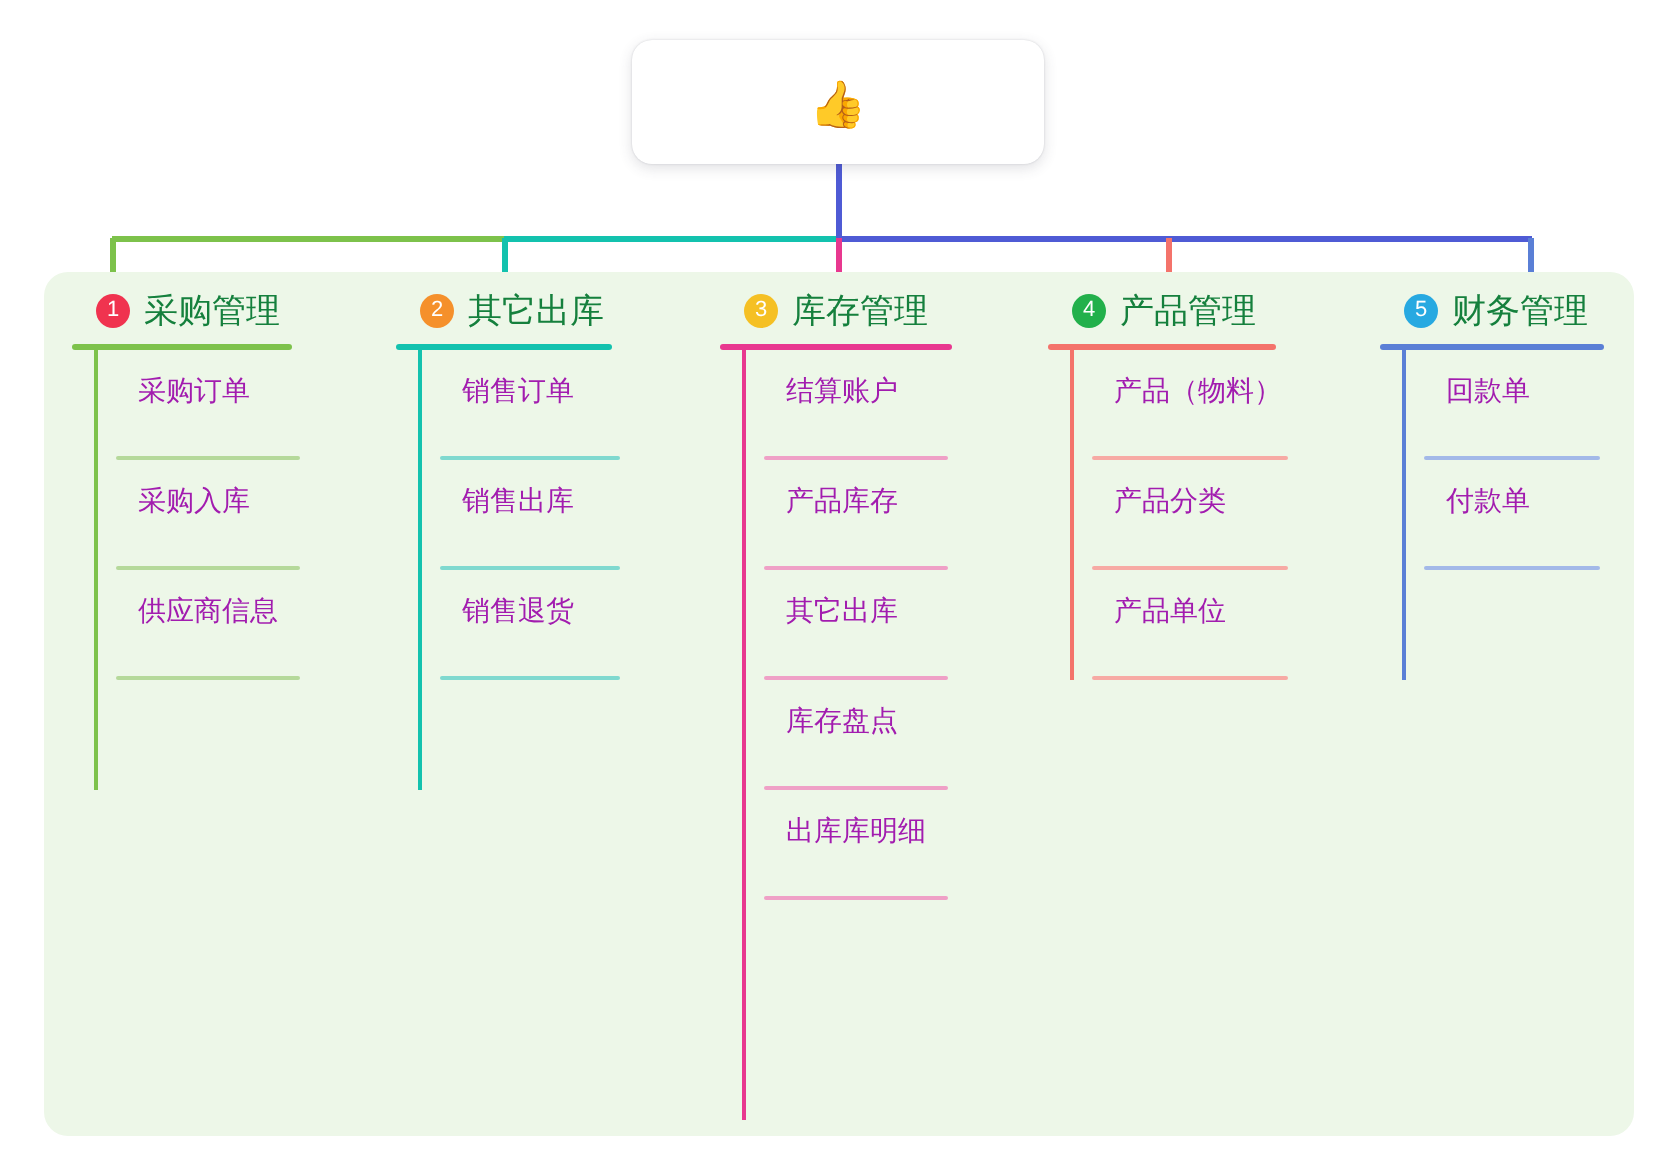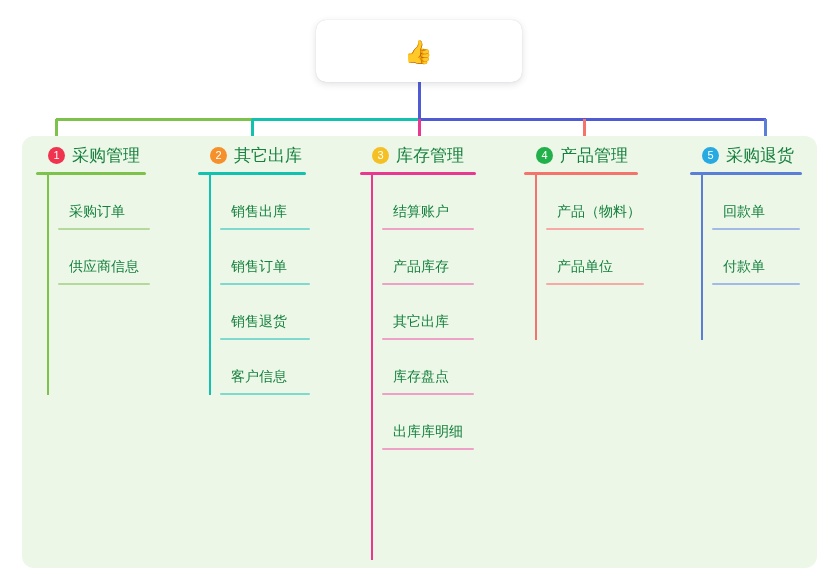--- a/index.html
+++ b/index.html
@@ -121,23 +121,23 @@
   }
   .item {
     position: relative;
     height: 55px;
     box-sizing: border-box;
     padding-left: 22px;
   }
   .item-label {
     position: absolute;
     left: 22px;
-    bottom: 9px;
+    bottom: 25px;
     font-size: 14px;
-    color: #15803d;
+    color: #a21caf;
     white-space: nowrap;
   }
   .item-rule {
     position: absolute;
     left: 11px;
     bottom: 0;
     height: 2px;
     border-radius: 1px;
   }
 </style>
@@ -171,49 +171,49 @@
           <span class="col-title">采购管理</span>
         </div>
         <div class="head-rule" style="background: rgb(125, 194, 75); width: 110px;"></div>
         <div class="items">
           <div class="spine" style="background: rgb(125, 194, 75); height: 220px;"></div>
           <div class="item">
             <span class="item-label">采购订单</span>
             <div class="item-rule" style="background: rgb(181, 217, 154); width: 92px;"></div>
           </div>
           <div class="item">
+            <span class="item-label">采购入库</span>
+            <div class="item-rule" style="background: rgb(181, 217, 154); width: 92px;"></div>
+          </div>
+          <div class="item">
             <span class="item-label">供应商信息</span>
             <div class="item-rule" style="background: rgb(181, 217, 154); width: 92px;"></div>
           </div>
         </div>
       </div>
       <div class="column" style="left: 198px;">
         <div class="col-head">
           <span class="badge" style="background: rgb(245, 144, 43);">2</span>
           <span class="col-title">其它出库</span>
         </div>
         <div class="head-rule" style="background: rgb(19, 194, 174); width: 108px;"></div>
         <div class="items">
           <div class="spine" style="background: rgb(19, 194, 174); height: 220px;"></div>
           <div class="item">
+            <span class="item-label">销售订单</span>
+            <div class="item-rule" style="background: rgb(127, 217, 207); width: 90px;"></div>
+          </div>
+          <div class="item">
             <span class="item-label">销售出库</span>
             <div class="item-rule" style="background: rgb(127, 217, 207); width: 90px;"></div>
           </div>
           <div class="item">
-            <span class="item-label">销售订单</span>
-            <div class="item-rule" style="background: rgb(127, 217, 207); width: 90px;"></div>
-          </div>
-          <div class="item">
             <span class="item-label">销售退货</span>
             <div class="item-rule" style="background: rgb(127, 217, 207); width: 90px;"></div>
           </div>
-          <div class="item">
-            <span class="item-label">客户信息</span>
-            <div class="item-rule" style="background: rgb(127, 217, 207); width: 90px;"></div>
-          </div>
         </div>
       </div>
       <div class="column" style="left: 360px;">
         <div class="col-head">
           <span class="badge" style="background: rgb(245, 192, 36);">3</span>
           <span class="col-title">库存管理</span>
         </div>
         <div class="head-rule" style="background: rgb(232, 56, 143); width: 116px;"></div>
         <div class="items">
           <div class="spine" style="background: rgb(232, 56, 143); height: 385px;"></div>
@@ -245,29 +245,33 @@
           <span class="col-title">产品管理</span>
         </div>
         <div class="head-rule" style="background: rgb(244, 115, 107); width: 114px;"></div>
         <div class="items">
           <div class="spine" style="background: rgb(244, 115, 107); height: 165px;"></div>
           <div class="item">
             <span class="item-label">产品（物料）</span>
             <div class="item-rule" style="background: rgb(247, 170, 164); width: 98px;"></div>
           </div>
           <div class="item">
+            <span class="item-label">产品分类</span>
+            <div class="item-rule" style="background: rgb(247, 170, 164); width: 98px;"></div>
+          </div>
+          <div class="item">
             <span class="item-label">产品单位</span>
             <div class="item-rule" style="background: rgb(247, 170, 164); width: 98px;"></div>
           </div>
         </div>
       </div>
       <div class="column" style="left: 690px;">
         <div class="col-head">
           <span class="badge" style="background: rgb(39, 169, 225);">5</span>
-          <span class="col-title">采购退货</span>
+          <span class="col-title">财务管理</span>
         </div>
         <div class="head-rule" style="background: rgb(90, 127, 214); width: 112px;"></div>
         <div class="items">
           <div class="spine" style="background: rgb(90, 127, 214); height: 165px;"></div>
           <div class="item">
             <span class="item-label">回款单</span>
             <div class="item-rule" style="background: rgb(163, 185, 232); width: 88px;"></div>
           </div>
           <div class="item">
             <span class="item-label">付款单</span>

